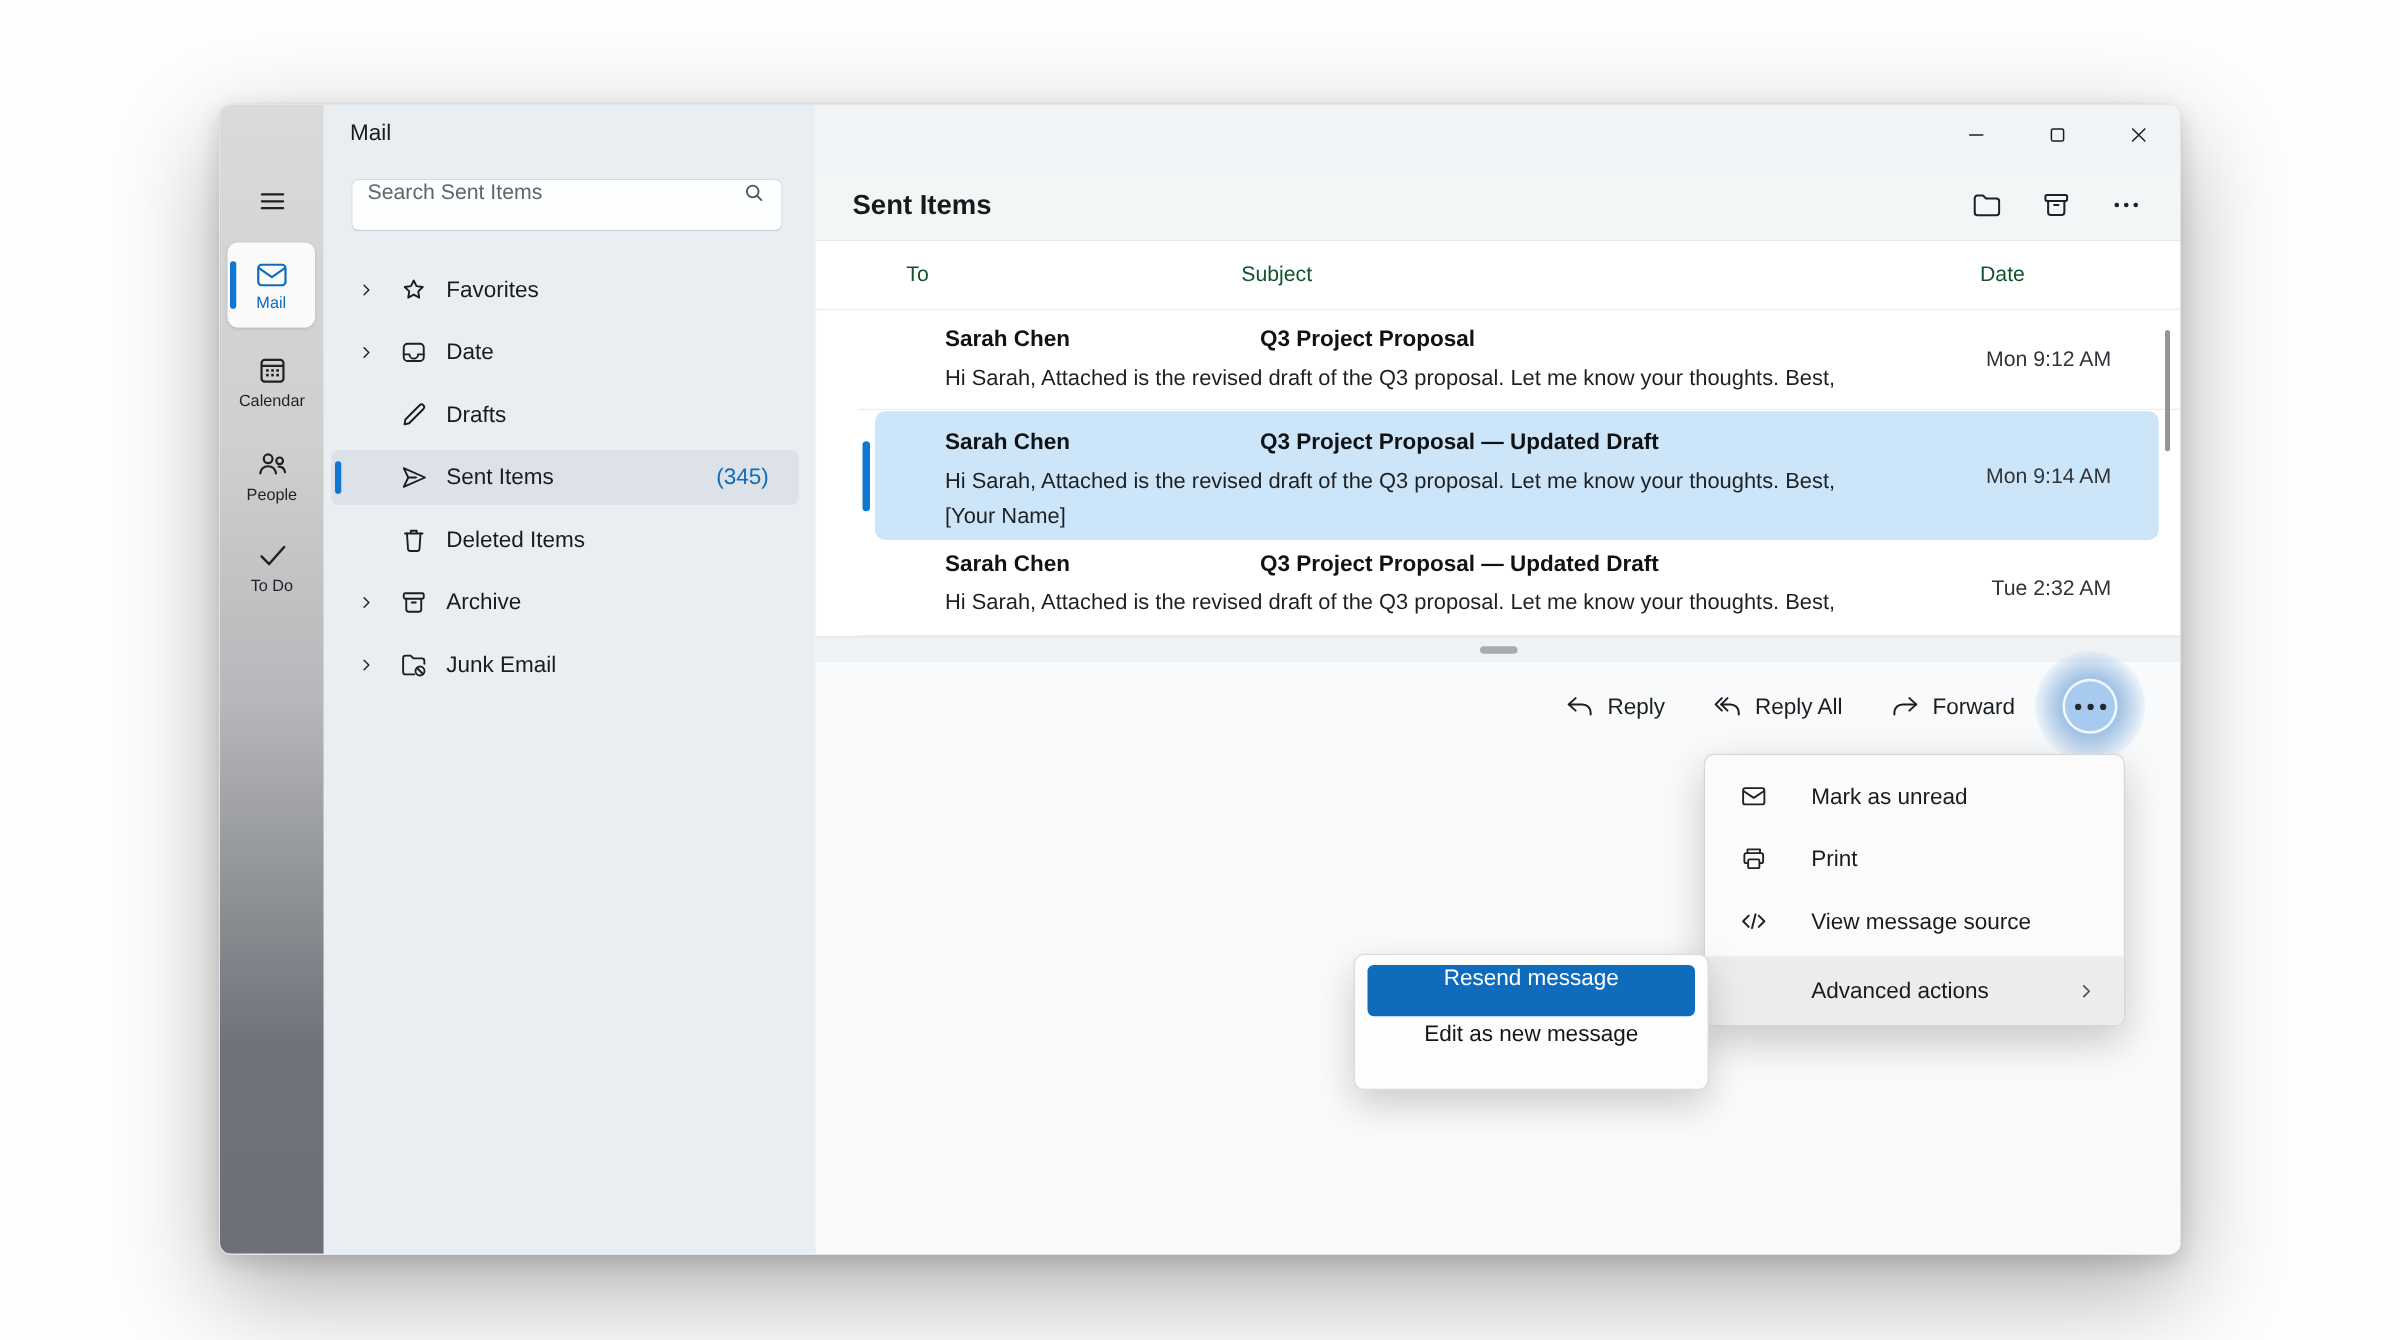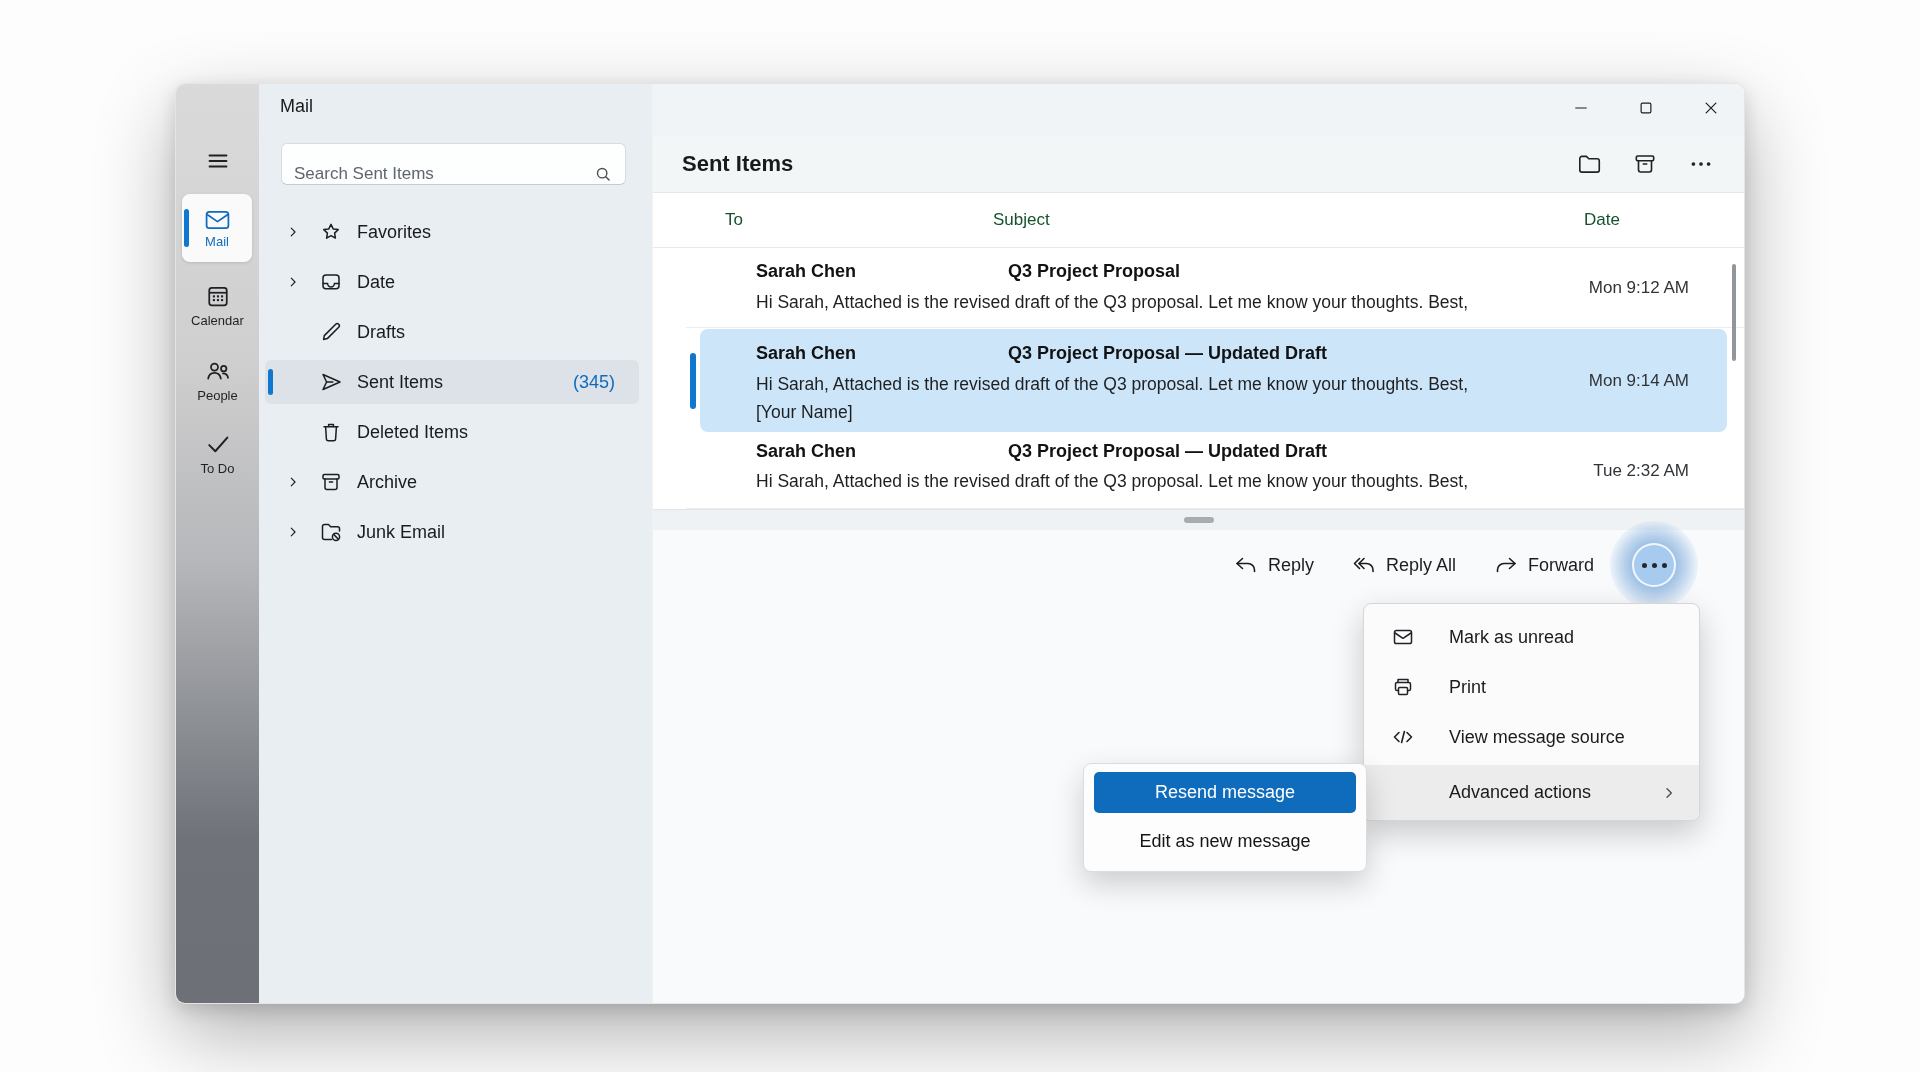--- a/index.html
+++ b/index.html
@@ -22,21 +22,21 @@
   .rail-tile { position:absolute; left:6px; top:110px; width:70px; height:68px; border-radius:8px;
     background:rgba(253,253,253,.92); box-shadow:0 1px 3px rgba(0,0,0,.12); cursor:pointer;
     display:flex; flex-direction:column; align-items:center; justify-content:center; }
   .rail-tile .rlabel { font-size:13px; color:#0f6cbd; margin-top:2px; }
   .rail-accent { position:absolute; left:2px; top:15px; width:5px; height:38px; border-radius:3px; background:#0f77d0; }
 
   
   .sidebar { position:relative; width:393px; flex:0 0 393px; background:#e9eef2; }
   .app-title { position:absolute; left:21px; top:12px; font-size:18px; color:#1a1a1a; }
   .searchbox { position:absolute; left:22px; top:59px; width:345px; height:42px; background:#fdfefe;
-    border:1px solid #d8dce0; border-bottom-color:#c6cbd0; border-radius:6px; display:flex; align-items:flex-end; padding:0 12px;gap:43px; }
+    border:1px solid #d8dce0; border-bottom-color:#c6cbd0; border-radius:6px; display:flex; align-items:flex-start; padding:0 12px;gap:43px; }
   .searchbox input { flex:1; border:none; outline:none; background:transparent; font-size:17px; color:#3c4247; font-family:inherit; }
   .searchbox input::placeholder { color:#5f666d; opacity:1; }
   .tree { position:absolute; left:6px; top:126px; right:13px; }
   .tree-row { position:relative; height:44px; margin-bottom:6px; border-radius:6px; display:flex; align-items:center; cursor:pointer; }
   .tree-row.selected { background:rgba(16,42,64,.055); }
   .tree-accent { position:absolute; left:3px; top:9px; width:5px; height:26px; border-radius:3px; background:#0f77d0; }
   .tree-chevron { position:absolute; left:21px; top:15px; width:14px; height:14px; color:#1f2124; }
   .tree-icon { position:absolute; left:54px; top:10px; width:24px; height:24px; color:#1b1d1f; }
   .tree-label { position:absolute; left:92px; top:50%; transform:translateY(-50%); font-size:18px; color:#191b1d; }
   .tree-count { position:absolute; right:24px; top:50%; transform:translateY(-50%); font-size:18px; color:#0f6cbd; }
@@ -67,21 +67,21 @@
   .row2 .sender,.row2 .subject { top:15px; } .row2 .p1 { top:46px; } .row2 .p2 { top:74px; }
   .row3 .sender,.row3 .subject { top:7px; } .row3 .preview { top:37px; }
   .msg-row.selected::before { content:""; position:absolute; left:14px; right:17px; top:1px; bottom:2px; background:#cde5f8; border-radius:8px; }
   .sel-accent { position:absolute; left:4px; top:50%; transform:translateY(-50%); width:6px; height:56px; border-radius:3px; background:#0f77d0; z-index:3; }
   .list-scrollbar { position:absolute; right:8px; top:180px; width:4px; height:97px; border-radius:2px; background:#90969b; z-index:5; }
 
   .splitter { height:21px; flex:0 0 21px; background:#eef2f4; border-top:1px solid #e2e5e7; position:relative; cursor:row-resize; }
   .splitter-pill { position:absolute; left:50%; top:7px; transform:translateX(-50%); width:30px; height:6px; border-radius:3px; background:#a7acb1; }
 
   .reading-pane { position:relative; flex:1; background:#f8fafc; }
-  .pane-toolbar { position:absolute; top:0; right:0; height:70px; display:flex; align-items:center; gap:38px; padding-right:68px; }
+  .pane-toolbar { position:absolute; top:0; right:0; height:70px; display:flex; align-items:center; gap:38px; padding-right:50px; }
   .action-btn { display:flex; align-items:center; gap:10px; background:none; border:none; font-size:18px; color:#1b1d1f; font-family:inherit; cursor:pointer; }
   .action-btn .aicon { width:24px; height:24px; color:#1b1d1f; }
   .more-wrap { position:relative; width:44px; height:44px; }
   .more-wrap::before { content:""; position:absolute; inset:-22px; border-radius:50%; z-index:1;
     background:radial-gradient(circle, rgba(96,152,211,.62) 0%, rgba(96,152,211,.55) 38%, rgba(116,166,219,.38) 54%, rgba(140,184,228,.20) 66%, rgba(160,196,234,0) 76%); }
   .more-btn { position:absolute; inset:0; z-index:2; border-radius:50%; background:#a6cbee; border:2px solid rgba(255,255,255,.85);
     display:flex; align-items:center; justify-content:center; gap:5px; cursor:pointer; }
   .more-btn i { width:5px; height:5px; border-radius:50%; background:#24282c; }
 
   
@@ -89,21 +89,21 @@
     border:1px solid #d6d6d6; border-radius:8px; box-shadow:0 12px 32px rgba(0,0,0,.20); z-index:30; padding-top:8px; }
   .menu-item { position:relative; height:50px; display:flex; align-items:center; cursor:pointer; }
   .menu-item .micon { position:absolute; left:27px; width:24px; height:24px; color:#1f2124; }
   .menu-item .mlabel { position:absolute; left:65px; font-size:18px; color:#191b1d;margin-left:20px; }
   .menu-item.advanced { height:55px; background:#ececec; border-radius:0 0 8px 8px; margin-top:3px; }
   .menu-item .mchevron { position:absolute; right:22px; width:16px; height:16px; color:#4a4e52; }
 
   
   .submenu { position:absolute; left:1083px; top:763px; width:284px; height:109px; background:#fdfdfd;
     border:1px solid #dcdcdc; border-radius:8px; box-shadow:0 12px 30px rgba(0,0,0,.18); z-index:40; }
-  .submenu-item { height:48px; display:flex; align-items:center; justify-content:center; font-size:18px; color:#131517; cursor:pointer; }
+  .submenu-item { height:48px; display:flex; justify-content:center; font-size:18px; color:#131517; cursor:pointer; }
   .submenu-item.primary { height:41px; margin:8px 10px 4px; background:#0f6cbd; border-radius:5px; color:#ffffff; }
 
   svg { display:block; }
 </style>
 </head>
 <body>
 
 <div class="stage">
   <div class="window">
 

